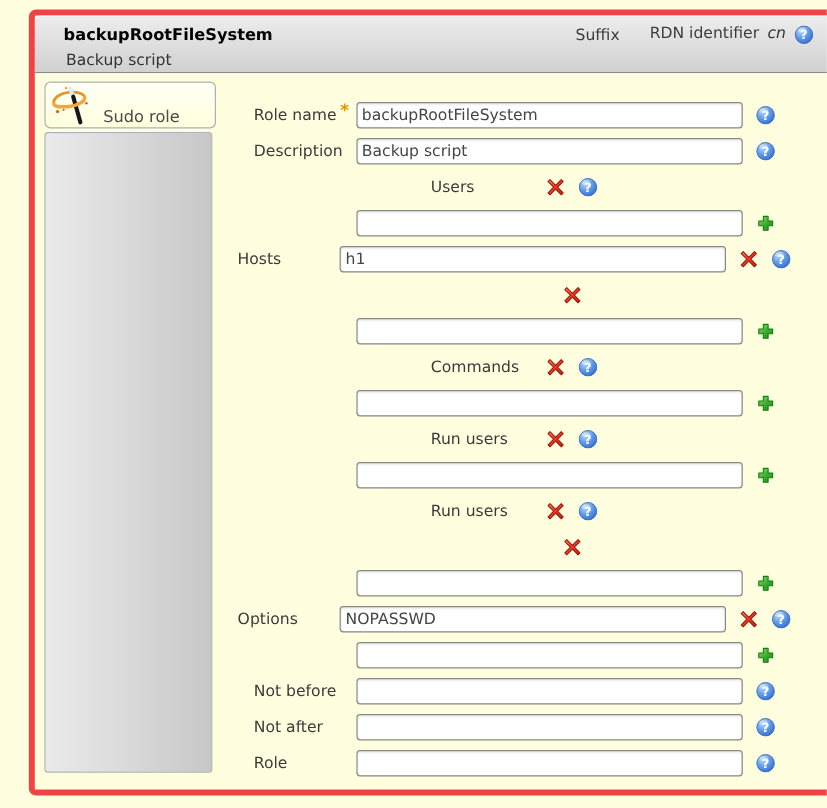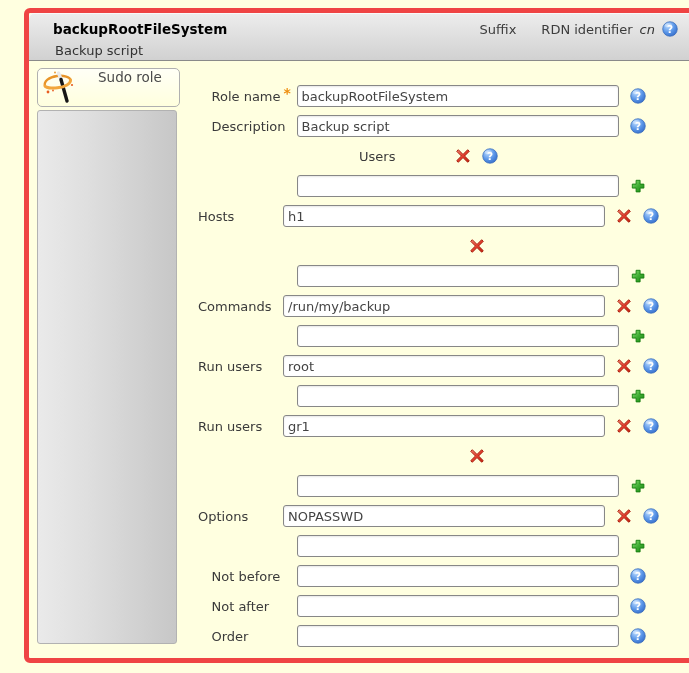--- a/index.html
+++ b/index.html
@@ -16,33 +16,33 @@
   .header {
     height:48px;
     background:linear-gradient(#EDEDED,#D1D1D1);
     border-bottom:1px solid #8A8A8A;
     border-radius:5px 5px 0 0;
     padding:7px 18px 0 24px;
     box-shadow:inset 0 1px 0 #F9F9F9;
   }
   .header-top { display:flex; align-items:center; height:18px; }
   .entry-title { font-size:13.5px; font-weight:bold; color:#000; flex:1 1 auto; white-space:nowrap; }
-  .meta { display:flex; align-items:center; font-size:13px; color:#3C3C3C; white-space:nowrap; }
+  .meta { display:flex; font-size:13px; color:#3C3C3C; white-space:nowrap; }
   .meta .lbl { margin-right:7px; }
   .meta .val { color:#333; }
   .suffix-group { margin-right:18px; }
   .rdn-group .val { margin-right:7px;font-style:italic; }
   .entry-subtitle { margin-top:5px; padding-left:2px; font-size:13px; color:#333; }
   .content { display:flex; padding:7px 0 0 8px; height:605px; }
   .sidebar { width:143px; flex:0 0 143px; }
   .tab-active {
     width:143px; height:39px;
     border:1px solid #B0B0B0; border-radius:5px;
     background:linear-gradient(#FFFFF6,#FFFFDE);
-    display:flex; align-items:flex-start; cursor:pointer;gap:12px;
+    display:flex; align-items:flex-end; cursor:pointer;
   }
   .tab-icon { width:36px; height:36px; margin-left:3px; flex:0 0 36px; line-height:0; }
   .tab-label { margin-left:9px; font-size:13.5px; color:#4A4A4A; }
   .side-panel {
     margin-top:3px; width:140px; height:534px;
     border:1px solid #B2B2B2; border-radius:3px;
     background:linear-gradient(to right,#EAEAEA,#DFDFDF 35%,#C7C7C7);
   }
   .form { margin-left:18px; padding-top:17px; }
   .form-row { display:flex; align-items:center; height:22px; margin-bottom:8px;justify-content:center; }
@@ -200,21 +200,20 @@
           <span class="field-label"></span>
           <input type="text" class="text-input" value="" style="">
           <span class="icon16">
             <svg width="16" height="16" viewBox="0 0 16 16">
               <path d="M6.1 2.3 H10.1 V6.1 H13.9 V10.1 H10.1 V13.9 H6.1 V10.1 H2.3 V6.1 H6.1 Z" fill="url(#gradGreen)" stroke="#157D0D" stroke-width="0.9" stroke-linejoin="round"></path>
             </svg>
           </span>
         </div>
         <div class="form-row">
           <span class="field-label"><span>Commands</span></span>
-          <input type="text" class="text-input" value="/run/my/backup" style="">
           <span class="icon16">
             <svg width="16" height="16" viewBox="0 0 16 16">
               <path d="M3.3 1.7 8 6.4 12.7 1.7 14.3 3.3 9.6 8 14.3 12.7 12.7 14.3 8 9.6 3.3 14.3 1.7 12.7 6.4 8 1.7 3.3 Z" fill="url(#gradRed)" stroke="#A21505" stroke-width="0.9" stroke-linejoin="round"></path>
             </svg>
           </span>
           <span class="icon16">
             <svg width="16" height="16" viewBox="0 0 16 16">
               <circle cx="8" cy="8" r="7.3" fill="url(#gradBlue)" stroke="#3568B8" stroke-width="0.7"></circle>
               <ellipse cx="6.3" cy="4.3" rx="3.5" ry="2" fill="rgba(255,255,255,0.35)"></ellipse>
               <text x="8" y="11.8" text-anchor="middle" font-family="DejaVu Sans, sans-serif" font-size="10.5" font-weight="bold" fill="#FFFFFF">?</text>
@@ -225,21 +224,20 @@
           <span class="field-label"></span>
           <input type="text" class="text-input" value="" style="">
           <span class="icon16">
             <svg width="16" height="16" viewBox="0 0 16 16">
               <path d="M6.1 2.3 H10.1 V6.1 H13.9 V10.1 H10.1 V13.9 H6.1 V10.1 H2.3 V6.1 H6.1 Z" fill="url(#gradGreen)" stroke="#157D0D" stroke-width="0.9" stroke-linejoin="round"></path>
             </svg>
           </span>
         </div>
         <div class="form-row">
           <span class="field-label"><span>Run users</span></span>
-          <input type="text" class="text-input" value="root" style="">
           <span class="icon16">
             <svg width="16" height="16" viewBox="0 0 16 16">
               <path d="M3.3 1.7 8 6.4 12.7 1.7 14.3 3.3 9.6 8 14.3 12.7 12.7 14.3 8 9.6 3.3 14.3 1.7 12.7 6.4 8 1.7 3.3 Z" fill="url(#gradRed)" stroke="#A21505" stroke-width="0.9" stroke-linejoin="round"></path>
             </svg>
           </span>
           <span class="icon16">
             <svg width="16" height="16" viewBox="0 0 16 16">
               <circle cx="8" cy="8" r="7.3" fill="url(#gradBlue)" stroke="#3568B8" stroke-width="0.7"></circle>
               <ellipse cx="6.3" cy="4.3" rx="3.5" ry="2" fill="rgba(255,255,255,0.35)"></ellipse>
               <text x="8" y="11.8" text-anchor="middle" font-family="DejaVu Sans, sans-serif" font-size="10.5" font-weight="bold" fill="#FFFFFF">?</text>
@@ -250,21 +248,20 @@
           <span class="field-label"></span>
           <input type="text" class="text-input" value="" style="">
           <span class="icon16">
             <svg width="16" height="16" viewBox="0 0 16 16">
               <path d="M6.1 2.3 H10.1 V6.1 H13.9 V10.1 H10.1 V13.9 H6.1 V10.1 H2.3 V6.1 H6.1 Z" fill="url(#gradGreen)" stroke="#157D0D" stroke-width="0.9" stroke-linejoin="round"></path>
             </svg>
           </span>
         </div>
         <div class="form-row">
           <span class="field-label"><span>Run users</span></span>
-          <input type="text" class="text-input" value="gr1" style="">
           <span class="icon16">
             <svg width="16" height="16" viewBox="0 0 16 16">
               <path d="M3.3 1.7 8 6.4 12.7 1.7 14.3 3.3 9.6 8 14.3 12.7 12.7 14.3 8 9.6 3.3 14.3 1.7 12.7 6.4 8 1.7 3.3 Z" fill="url(#gradRed)" stroke="#A21505" stroke-width="0.9" stroke-linejoin="round"></path>
             </svg>
           </span>
           <span class="icon16">
             <svg width="16" height="16" viewBox="0 0 16 16">
               <circle cx="8" cy="8" r="7.3" fill="url(#gradBlue)" stroke="#3568B8" stroke-width="0.7"></circle>
               <ellipse cx="6.3" cy="4.3" rx="3.5" ry="2" fill="rgba(255,255,255,0.35)"></ellipse>
               <text x="8" y="11.8" text-anchor="middle" font-family="DejaVu Sans, sans-serif" font-size="10.5" font-weight="bold" fill="#FFFFFF">?</text>
@@ -329,21 +326,21 @@
           <input type="text" class="text-input" value="" style="">
           <span class="icon16">
             <svg width="16" height="16" viewBox="0 0 16 16">
               <circle cx="8" cy="8" r="7.3" fill="url(#gradBlue)" stroke="#3568B8" stroke-width="0.7"></circle>
               <ellipse cx="6.3" cy="4.3" rx="3.5" ry="2" fill="rgba(255,255,255,0.35)"></ellipse>
               <text x="8" y="11.8" text-anchor="middle" font-family="DejaVu Sans, sans-serif" font-size="10.5" font-weight="bold" fill="#FFFFFF">?</text>
             </svg>
           </span>
         </div>
         <div class="form-row">
-          <span class="field-label"><span>Order</span></span>
+          <span class="field-label"><span>Role</span></span>
           <input type="text" class="text-input" value="" style="">
           <span class="icon16">
             <svg width="16" height="16" viewBox="0 0 16 16">
               <circle cx="8" cy="8" r="7.3" fill="url(#gradBlue)" stroke="#3568B8" stroke-width="0.7"></circle>
               <ellipse cx="6.3" cy="4.3" rx="3.5" ry="2" fill="rgba(255,255,255,0.35)"></ellipse>
               <text x="8" y="11.8" text-anchor="middle" font-family="DejaVu Sans, sans-serif" font-size="10.5" font-weight="bold" fill="#FFFFFF">?</text>
             </svg>
           </span>
         </div>
       </div>

